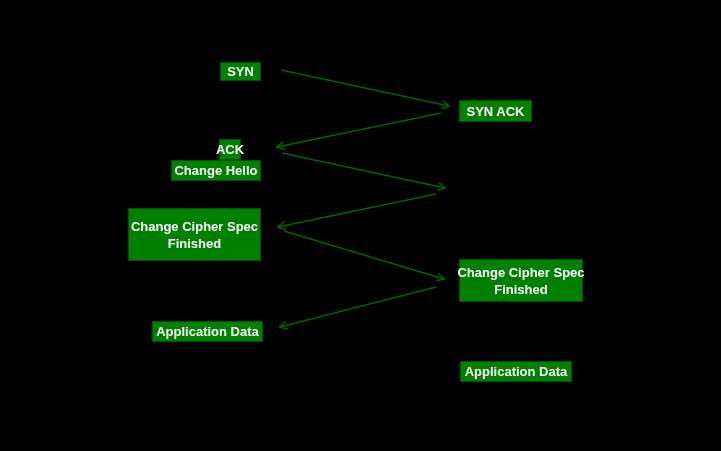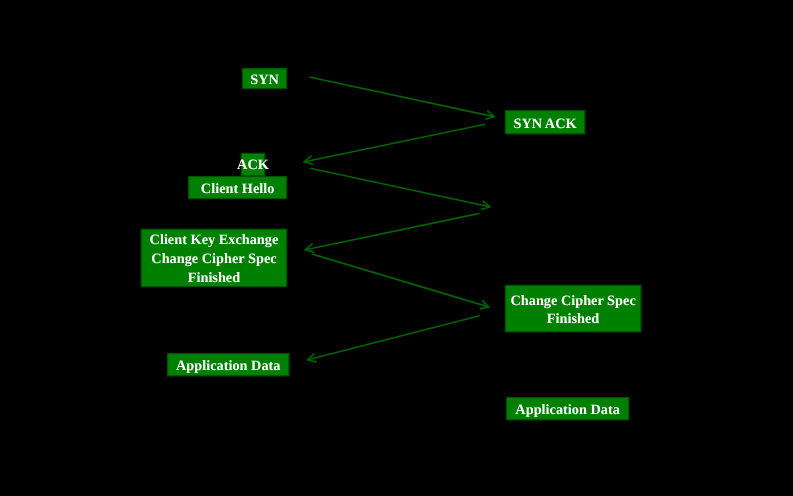--- a/index.html
+++ b/index.html
@@ -49,21 +49,20 @@
     border: 1px solid var(--box-border, #005200);
     color: var(--box-text, #ffffff);
     font-weight: bold;
     font-size: 13px;
     line-height: 17px;
     display: flex;
     flex-direction: column;
     align-items: center;
     justify-content: center;
     white-space: nowrap;
-    font-family: Liberation Serif, serif;
   }
   .msg-line {
     display: block;
   }
 </style>
 </head>
 <body>
 
 <div class="stage">
   <svg class="arrow-layer" viewBox="0 0 721 451" xmlns="http://www.w3.org/2000/svg">
@@ -85,24 +84,23 @@
       <div class="msg-box" style="left: 220px; top: 62px; width: 41px; height: 19px;">
         <span class="msg-line">SYN</span>
       </div>
       <div class="msg-box" style="left: 459px; top: 100px; width: 73px; height: 22px;">
         <span class="msg-line">SYN ACK</span>
       </div>
       <div class="msg-box" style="left: 219px; top: 139px; width: 22px; height: 21px;">
         <span class="msg-line">ACK</span>
       </div>
       <div class="msg-box" style="left: 171px; top: 160px; width: 90px; height: 21px;">
-        <span class="msg-line">Client Hello</span>
+        <span class="msg-line">Change Hello</span>
       </div>
       <div class="msg-box" style="left: 128px; top: 208px; width: 133px; height: 53px;">
-        <span class="msg-line">Client Key Exchange</span>
         <span class="msg-line">Change Cipher Spec</span>
         <span class="msg-line">Finished</span>
       </div>
       <div class="msg-box" style="left: 459px; top: 259px; width: 124px; height: 43px;">
         <span class="msg-line">Change Cipher Spec</span>
         <span class="msg-line">Finished</span>
       </div>
       <div class="msg-box" style="left: 152px; top: 321px; width: 111px; height: 21px;">
         <span class="msg-line">Application Data</span>
       </div>

